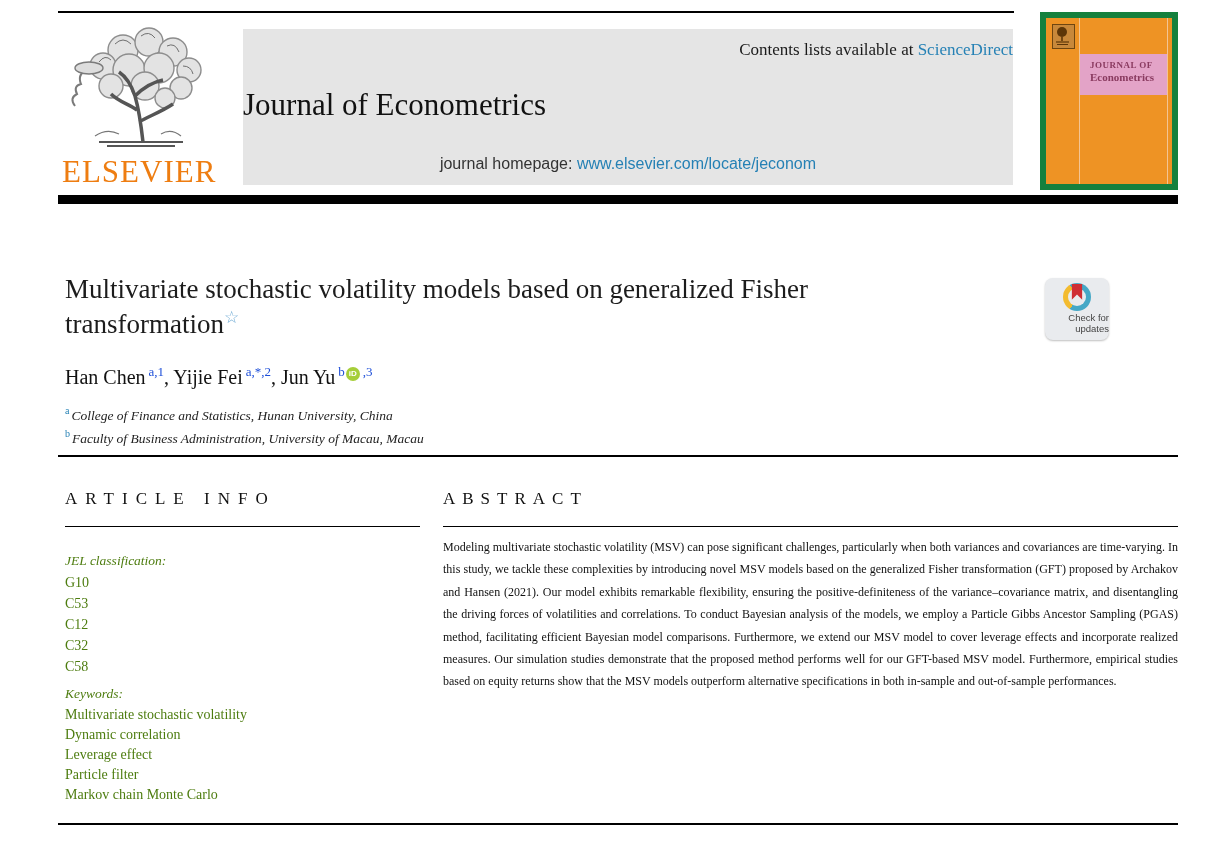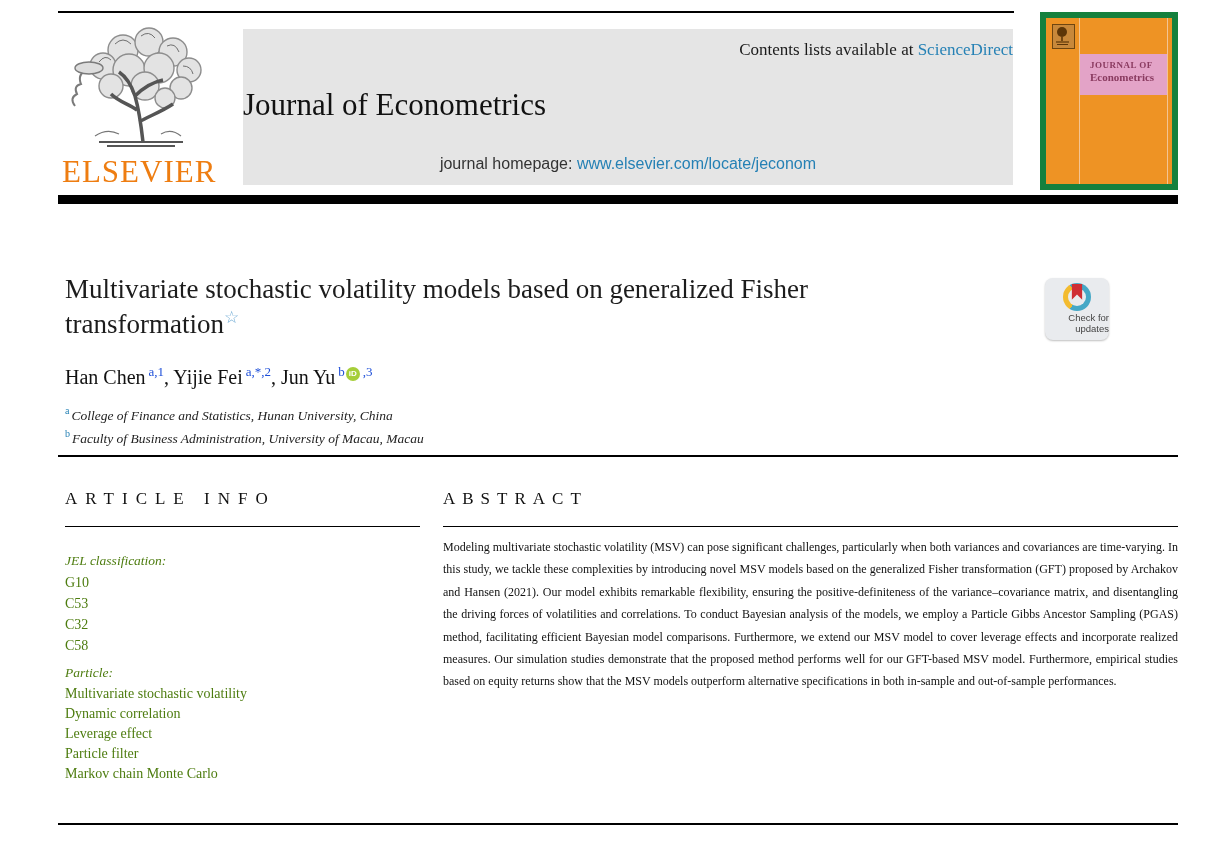--- a/index.html
+++ b/index.html
@@ -171,23 +171,24 @@
   <div class="rule-ab"></div>
   <div class="rule-bottom"></div>
 
   <div class="h-ai">ARTICLE INFO</div>
   <div class="h-ab">ABSTRACT</div>
 
   <div class="info-col">
     <div class="info-label">JEL classification:</div>
     <div class="jel-item">G10</div>
     <div class="jel-item">C53</div>
+    <div class="jel-item">C12</div>
     <div class="jel-item">C32</div>
     <div class="jel-item">C58</div>
-    <div class="kw-label">Particle:</div>
+    <div class="kw-label">Keywords:</div>
     <div class="kw-item">Multivariate stochastic volatility</div>
     <div class="kw-item">Dynamic correlation</div>
     <div class="kw-item">Leverage effect</div>
     <div class="kw-item">Particle filter</div>
     <div class="kw-item">Markov chain Monte Carlo</div>
   </div>
 
   <div class="abstract">Modeling multivariate stochastic volatility (MSV) can pose significant challenges, particularly when both variances and covariances are time-varying. In this study, we tackle these complexities by introducing novel MSV models based on the generalized Fisher transformation (GFT) proposed by Archakov and Hansen (2021). Our model exhibits remarkable flexibility, ensuring the positive-definiteness of the variance–covariance matrix, and disentangling the driving forces of volatilities and correlations. To conduct Bayesian analysis of the models, we employ a Particle Gibbs Ancestor Sampling (PGAS) method, facilitating efficient Bayesian model comparisons. Furthermore, we extend our MSV model to cover leverage effects and incorporate realized measures. Our simulation studies demonstrate that the proposed method performs well for our GFT-based MSV model. Furthermore, empirical studies based on equity returns show that the MSV models outperform alternative specifications in both in-sample and out-of-sample performances.</div>
 
 </div>

